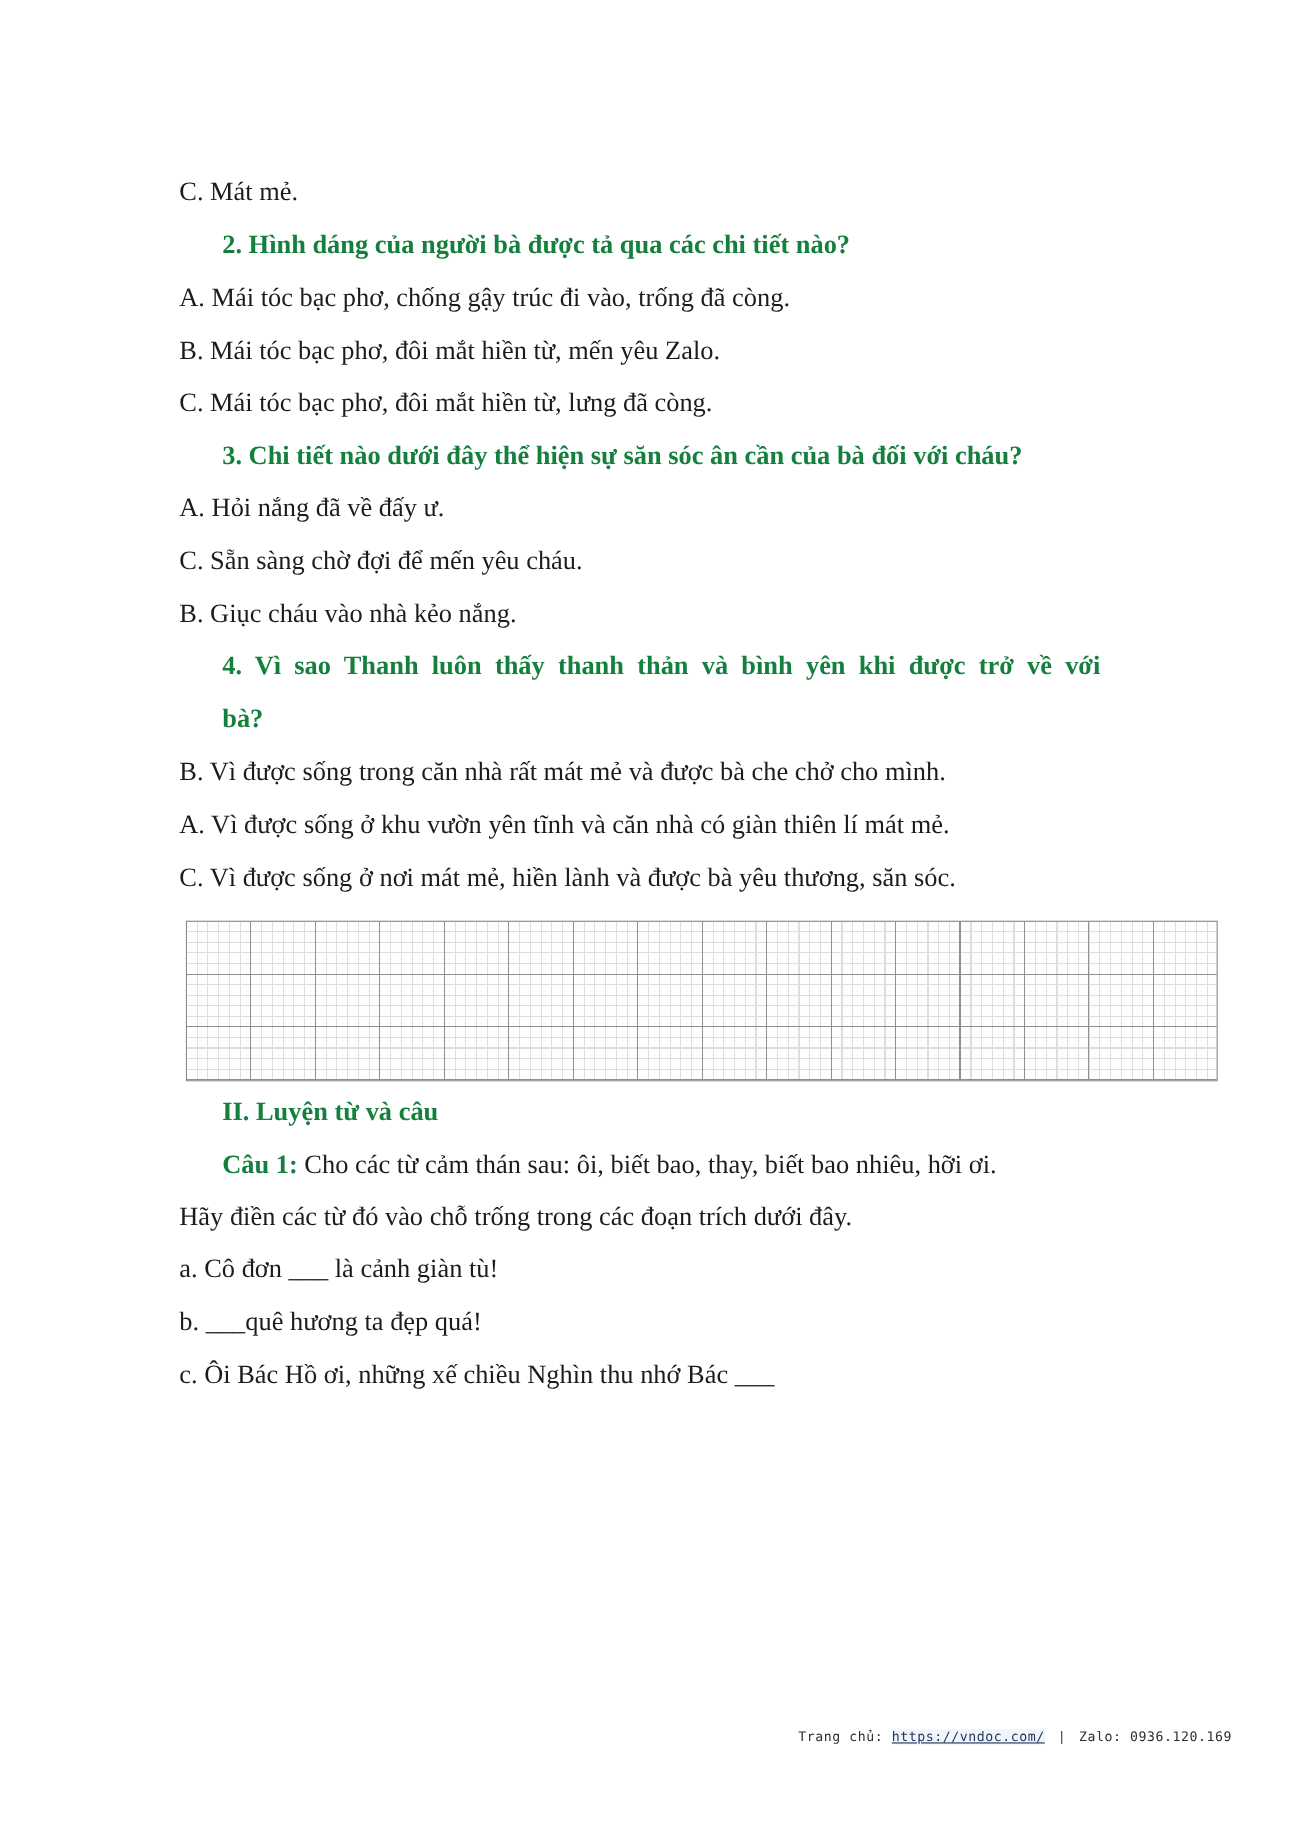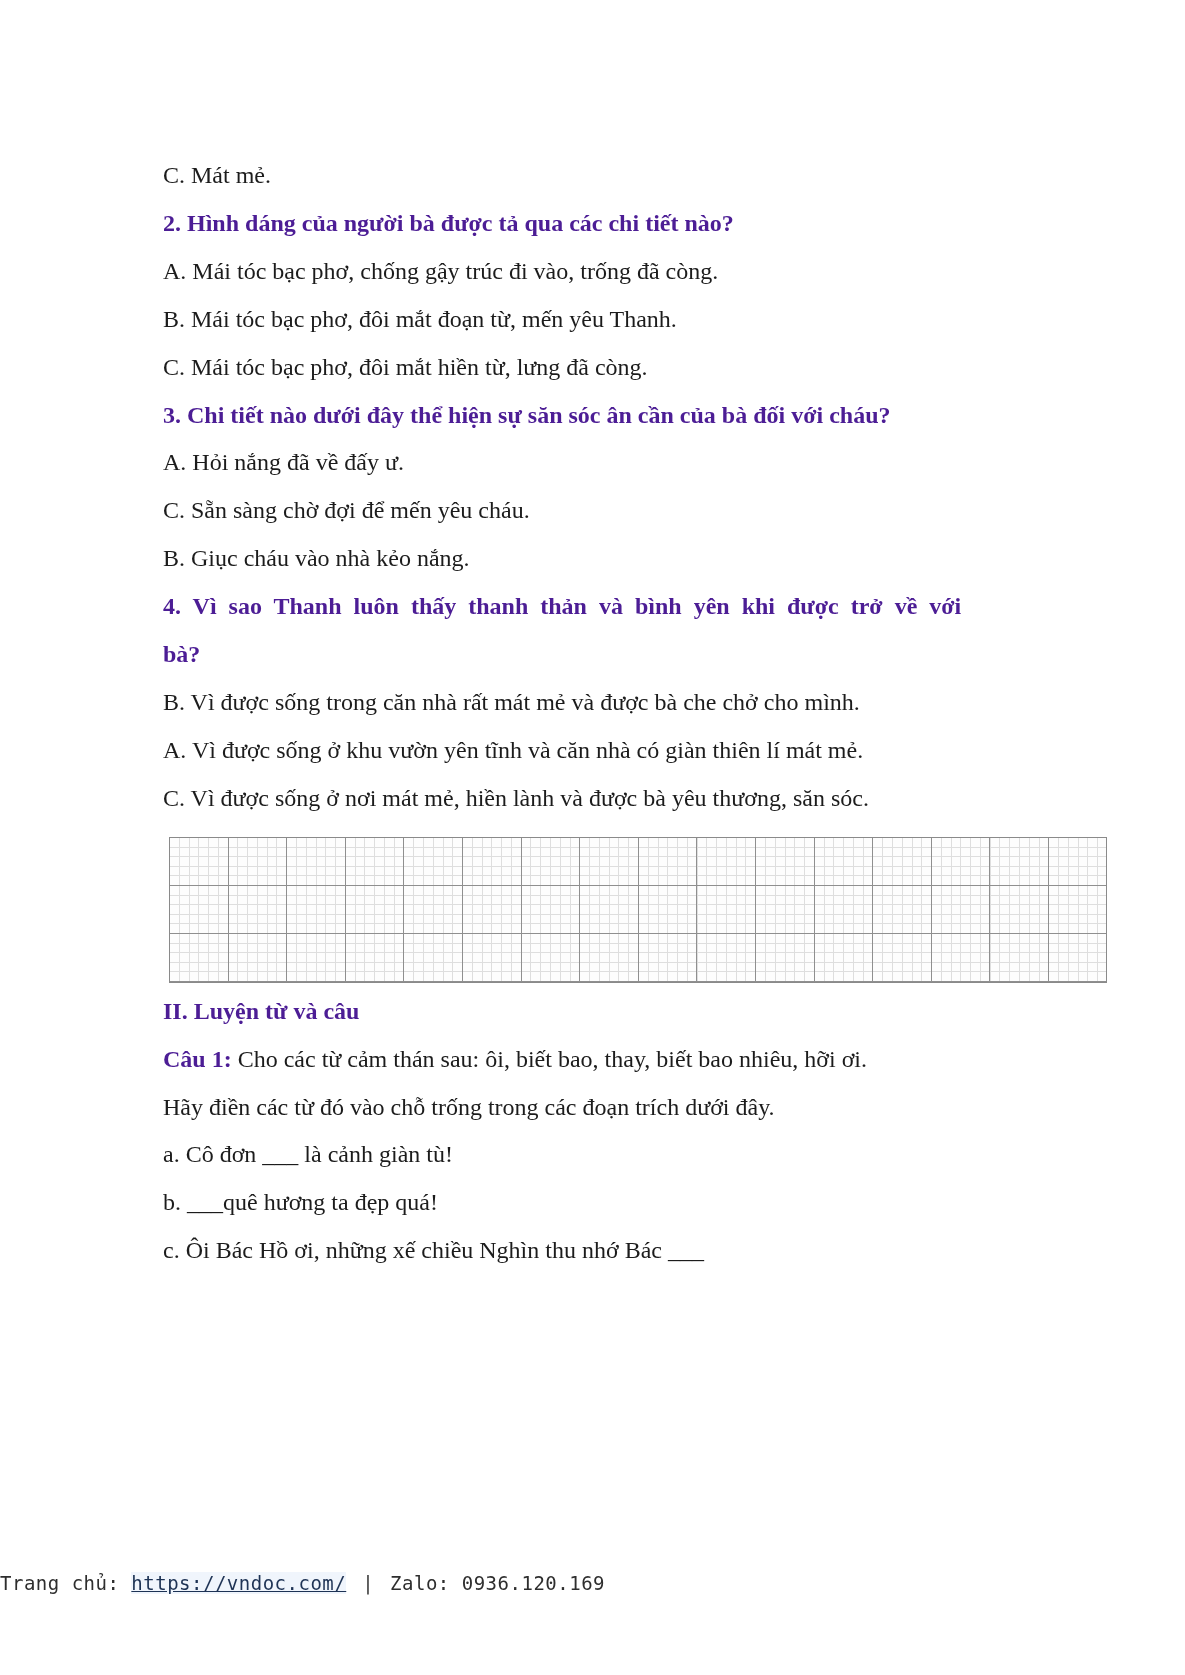--- a/index.html
+++ b/index.html
@@ -17,65 +17,65 @@
     padding: 152px 0 0 163px;
     width: 1041px;
   }
   .line {
     margin: 0;
     font-size: 24px;
     line-height: 47.9px;
     white-space: nowrap;
     font-weight: normal;
   }
-  .bold { font-weight: bold; color: #4c1d95; }
+  .bold { font-weight: bold; color: #15803d; margin-left: 39px; }
   .spread { word-spacing: 6px; }
   .spread5 { word-spacing: 8px; }
   .writing-grid {
     width: 938px;
     height: 146px;
     margin: 14px 0 0 6px;
     border: 1px solid #8a8a8a;
     background-color: #fdfdfd;
     background-image:
       repeating-linear-gradient(to right,  transparent 0, transparent 57.6px, #8f8f8f 57.6px, #8f8f8f 58.6px),
       repeating-linear-gradient(to bottom, transparent 0, transparent 47px,   #8f8f8f 47px,   #8f8f8f 48px),
       repeating-linear-gradient(to right,  transparent 0, transparent 8.77px, #dedede 8.77px, #dedede 9.77px),
       repeating-linear-gradient(to bottom, transparent 0, transparent 8.6px,  #dedede 8.6px,  #dedede 9.6px);
   }
   .heading { margin-top: 5px; }
   .footer {
     position: absolute;
     top: 1572px;
     left: 0;
     width: 1120px;
-    text-align: left;
+    text-align: right;
     font-family: "DejaVu Sans Mono", monospace;
-    font-size: 19px;
+    font-size: 12px;
     color: #2e2e2e;
     letter-spacing: 0.5px;
   }
   .footer-link {
     color: #1e3355;
     text-decoration: underline;
     background: rgba(185, 210, 240, 0.22);
     cursor: pointer;
   }
   .sep { color: #3c3c3c; padding: 0 4px; }
 </style>
 </head>
 <body>
 
 <div class="content">
 
   <p class="line">C. Mát mẻ.</p>
 
   <p class="line bold">2. Hình dáng của người bà được tả qua các chi tiết nào?</p>
   <p class="line">A. Mái tóc bạc phơ, chống gậy trúc đi vào, trống đã còng.</p>
-  <p class="line">B. Mái tóc bạc phơ, đôi mắt đoạn từ, mến yêu Thanh.</p>
+  <p class="line">B. Mái tóc bạc phơ, đôi mắt hiền từ, mến yêu Zalo.</p>
   <p class="line">C. Mái tóc bạc phơ, đôi mắt hiền từ, lưng đã còng.</p>
 
   <p class="line bold">3. Chi tiết nào dưới đây thể hiện sự săn sóc ân cần của bà đối với cháu?</p>
   <p class="line">A. Hỏi nắng đã về đấy ư.</p>
   <p class="line">C. Sẵn sàng chờ đợi để mến yêu cháu.</p>
   <p class="line">B. Giục cháu vào nhà kẻo nắng.</p>
 
   <p class="line bold"><span class="spread">4. Vì sao Thanh luôn thấy thanh thản và bình yên khi được trở về với</span><br><span>bà?</span></p>
   <p class="line">B. Vì được sống trong căn nhà rất mát mẻ và được bà che chở cho mình.</p>
   <p class="line">A. Vì được sống ở khu vườn yên tĩnh và căn nhà có giàn thiên lí mát mẻ.</p>

